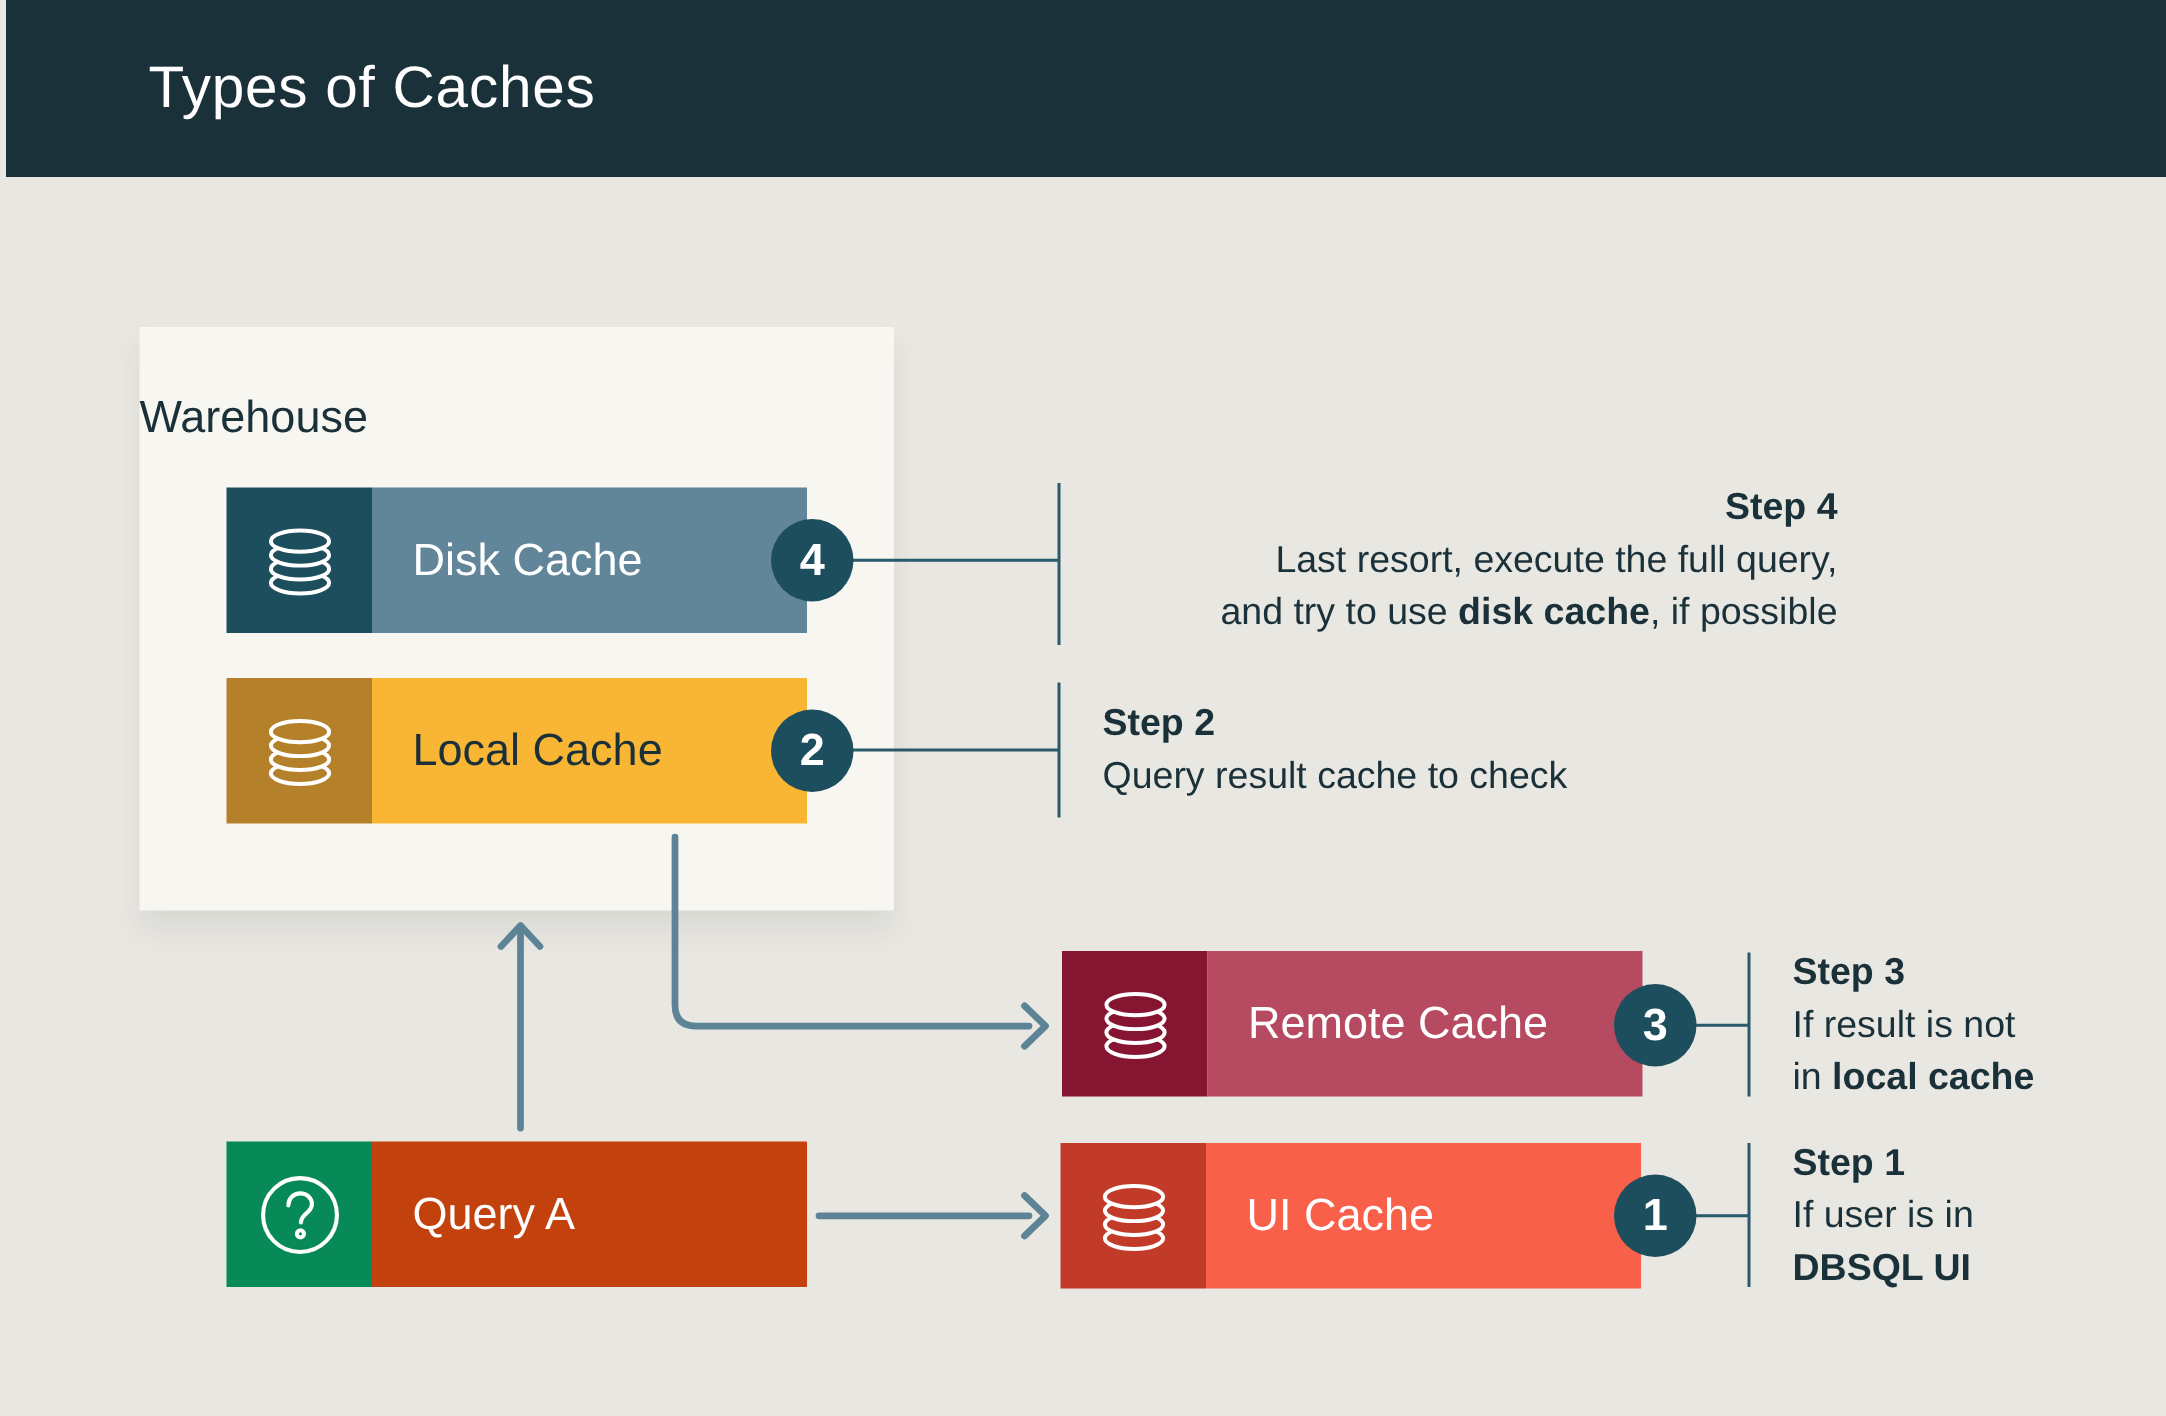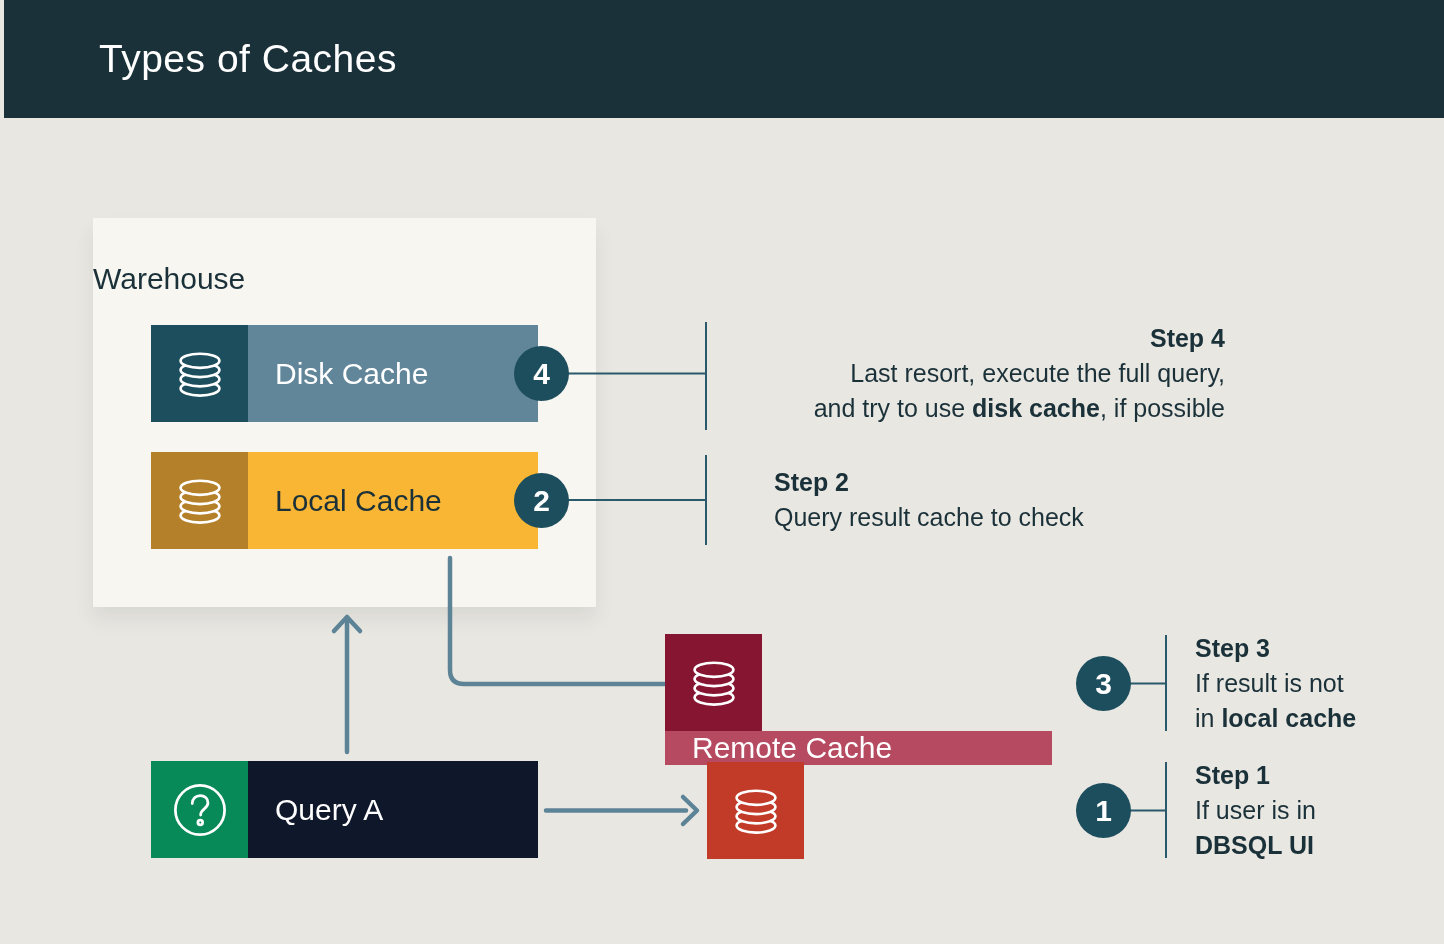--- a/index.html
+++ b/index.html
@@ -29,25 +29,25 @@
   }
   
   .overlay { position:absolute; left:0; top:0; width:1444px; height:944px; }
   
   .node { position:absolute; width:387px; height:97px; display:flex; }
   .tile { flex:0 0 97px; width:97px; height:97px; display:flex; align-items:center; justify-content:center; }
   .bar  { flex:1; display:flex; align-items:center; padding-left:27px; font-size:30px; font-weight:500; }
   .node-disk   { left:151px; top:325px; }
   .node-local  { left:151px; top:452px; }
   .node-query  { left:151px; top:761px; }
-  .node-remote { left:665px; top:634px;flex-direction:column; }
+  .node-remote { left:708px; top:634px; }
   .node-ui     { left:707px; top:762px; }
   .node-disk   .tile { background:#1d4e5e; } .node-disk   .bar { background:#61869a; color:#ffffff; }
   .node-local  .tile { background:#b5802a; } .node-local  .bar { background:#f9b634; color:#1b3139; }
-  .node-query  .tile { background:#078a57; } .node-query  .bar { background:#0f172a; color:#ffffff; }
+  .node-query  .tile { background:#078a57; } .node-query  .bar { background:#c2410c; color:#ffffff; }
   .node-remote .tile { background:#851531; } .node-remote .bar { background:#b54a60; color:#ffffff; }
   .node-ui     .tile { background:#c23a28; } .node-ui     .bar { background:#f9604a; color:#ffffff; }
   .node-disk   ellipse { fill:#1d4e5e; }
   .node-local  ellipse { fill:#b5802a; }
   .node-remote ellipse { fill:#851531; }
   .node-ui     ellipse { fill:#c23a28; }
   
   .badge {
     position:absolute; width:55px; height:55px; border-radius:50%;
     background:#1d4e5e; color:#ffffff; font-size:30px; font-weight:700;
@@ -55,21 +55,21 @@
   }
   .badge-4 { left:514px; top:346px; }
   .badge-2 { left:514px; top:473px; }
   .badge-3 { left:1076px; top:656px; }
   .badge-1 { left:1076px; top:783px; }
   
   .step { position:absolute; font-size:25px; line-height:35px; color:#1b3139; }
   .step .t { font-weight:700; display:block; }
   .step b { font-weight:700; }
   .step-4 { left:735px; top:321px; width:490px;text-align:right; }
-  .step-2 { left:735px; top:465px; width:490px;margin-left:39px; }
+  .step-2 { left:735px; top:465px; width:490px; }
   .step-3 { left:1195px; top:631px; width:240px; }
   .step-1 { left:1195px; top:758px; width:240px; }
 </style>
 </head>
 <body>
 
 <div class="canvas">
 
   <div class="header">
     <h1>Types of Caches</h1>
@@ -144,20 +144,21 @@
 
   <div class="node node-ui">
     <div class="tile">
       <svg width="60" height="60" viewBox="0 0 68 68" stroke="#ffffff" stroke-width="3">
         <ellipse cx="34" cy="50.5" rx="22" ry="8"></ellipse>
           <ellipse cx="34" cy="40" rx="22" ry="8"></ellipse>
         <ellipse cx="34" cy="29.5" rx="22" ry="8"></ellipse>
           <ellipse cx="34" cy="19" rx="22" ry="8"></ellipse>
       </svg>
     </div>
+    <div class="bar">UI Cache</div>
   </div>
 
   <div class="badge badge-4">4</div>
   <div class="badge badge-2">2</div>
   <div class="badge badge-3">3</div>
   <div class="badge badge-1">1</div>
 
   <div class="step step-4">
     <span class="t">Step 4</span>
     <span>Last resort, execute the full query,</span><br>

